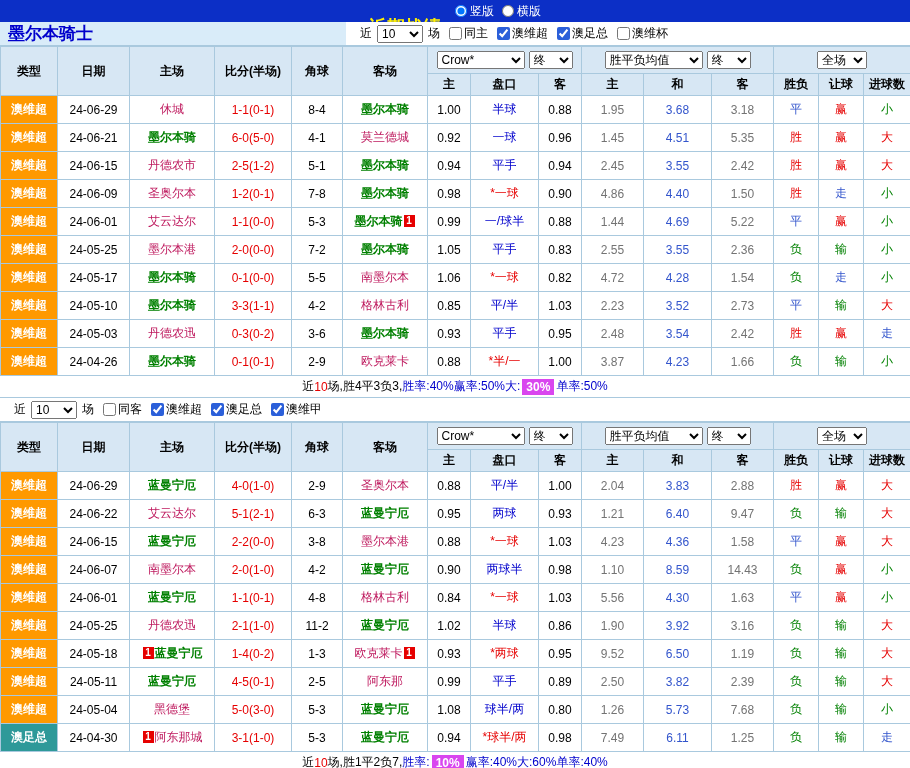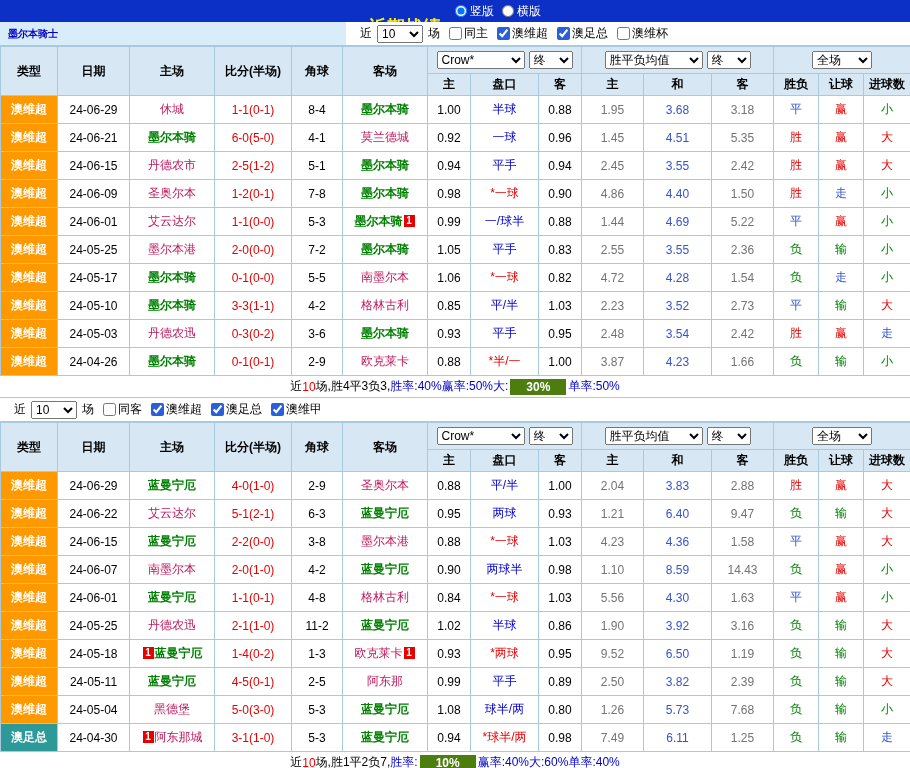--- a/index.html
+++ b/index.html
@@ -2,30 +2,30 @@
 <html><head>
 <meta charset="utf-8">
 <style>
   *{box-sizing:border-box;}
   body{margin:0;width:910px;font-family:"Liberation Sans","DejaVu Sans",sans-serif;font-size:12px;color:#000;background:#fff;}
   .topbar{height:22px;background:#0C2FC6;display:flex;align-items:center;justify-content:center;gap:8px;}
   .topbar .title{color:#FFF000;font-weight:bold;font-size:18px;margin-right:6px;margin-top:32px;}
   .radio-lbl{display:flex;align-items:center;gap:3px;color:#fff;cursor:pointer;}
   .radio-lbl input{margin:0;width:12px;height:12px;}
   .section-bar{height:24px;display:flex;align-items:stretch;border-bottom:1px solid #A9C9DE;}
-  .section-title{width:346px;background:#D9ECF9;display:flex;align-items:center;padding-left:8px;color:#0000CC;font-weight:bold;font-size:10px;}
+  .section-title{width:346px;background:#D9ECF9;display:flex;align-items:center;padding-left:8px;color:#0000CC;font-weight:bold;font-size:17px;}
   .filter{display:flex;align-items:center;padding-left:14px;gap:3px;background:#fff;flex:1;}
   .chk{display:flex;align-items:center;gap:1px;cursor:pointer;}
   .chk input{margin:0 1px 0 6px;width:13px;height:13px;accent-color:#2B5FD9;}
   select{font-family:inherit;font-size:12px;margin:0 2px;}
   .sel-count{width:46px;}
   .sel-book{width:88px;}
   .sel-stage{width:44px;}
   .sel-avg{width:98px;}
-  .sel-scope{width:60px;}
+  .sel-scope{width:50px;}
   .grid{width:910px;table-layout:fixed;border-collapse:collapse;}
   .grid td{border:1px solid #A9C9DE;text-align:center;padding:0;white-space:nowrap;overflow:hidden;}
   .grid thead td{background:#D7E7F4;font-weight:bold;height:22px;}
   .grid thead tr:first-child td{height:27px;}
   .grid tbody td{height:28px;background:#fff;}
   .league-o{background:#FF9900 !important;color:#fff;font-weight:bold;}
   .league-t{background:#2E9999 !important;color:#fff;font-weight:bold;}
   .team-link{color:#be185d;cursor:pointer;}
   .team-self{color:#008000;font-weight:bold;}
   .score{color:#E60000;}
@@ -33,21 +33,21 @@
   .odds-d{color:#3355CC;}
   .hcp-blue{color:#0000CC;}
   .t-red{color:#E60000;}
   .t-green{color:#008000;}
   .t-blue{color:#3355CC;}
   .red-badge{display:inline-block;background:#E60000;color:#fff;font-size:10px;font-weight:bold;width:11px;height:12px;line-height:12px;text-align:center;margin:0 1px;vertical-align:1px;}
   .summary{height:22px;display:flex;align-items:center;justify-content:center;border-bottom:1px solid #A9C9DE;background:#fff;}
   .sum-k{color:#000;}
   .sum-r{color:#E60000;}
   .sum-b{color:#0000CC;}
-  .sum-hl{background:#4d7c0f;color:#fff;font-weight:bold;padding:1px 16px;margin:5px 2px;}
+  .sum-hl{background:#d946ef;color:#fff;font-weight:bold;padding:1px 4px;margin:5px 2px;}
 </style>
 </head>
 <body>
 
 <div class="topbar">
   <span class="title">近期战绩</span>
   <label class="radio-lbl">
     <input type="radio" name="layout" checked="" style="">
     <span>竖版</span>
   </label>

